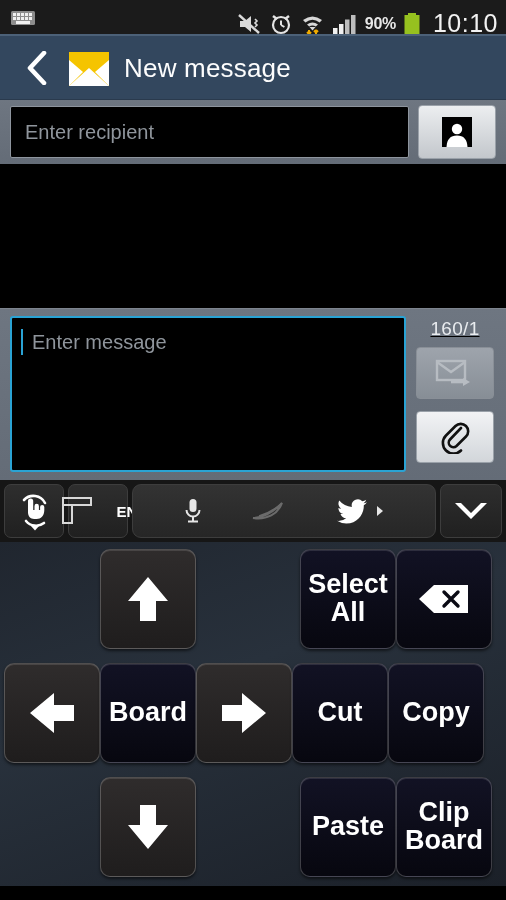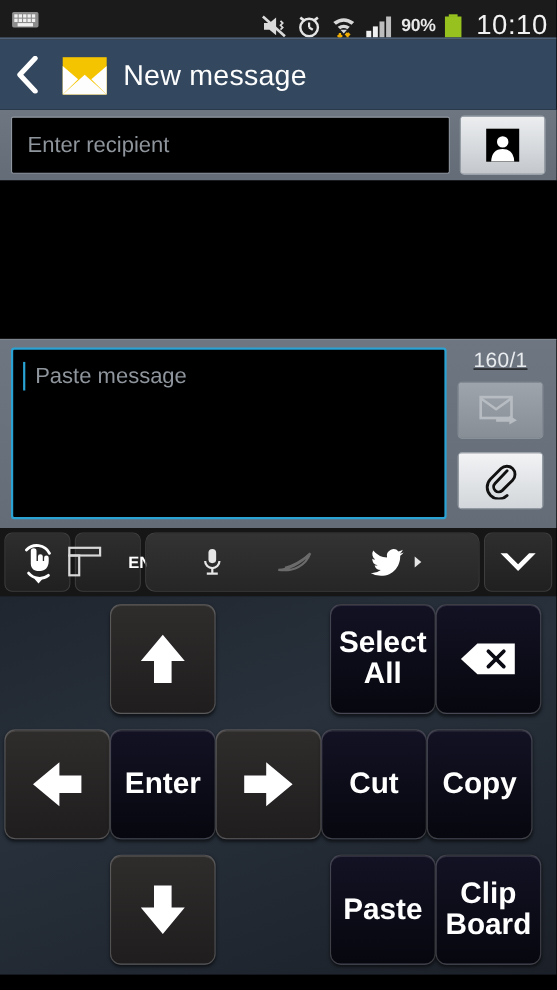--- a/index.html
+++ b/index.html
@@ -19,21 +19,21 @@
   .sb-right { margin-left:auto; display:flex; align-items:center; gap:7px;margin-top:11px; }
   .sb-clock { color:#f2f2f2; font-size:25px; letter-spacing:0.5px; margin-left:5px; font-weight:400; }
   .sb-pct { color:#e8e8e8; font-size:16px; font-weight:600; letter-spacing:-0.3px; }
   .statusbar-underline {
     position:absolute; left:0; right:0; bottom:0; height:2px; background:#4c6178;
   }
 
   
   .actionbar {
     height:64px; background:#33475e; display:flex; align-items:center;
-    padding-left:8px; gap:12px;
+    padding-left:20px; gap:12px;
     box-shadow: inset 0 -1px 0 #2a3a4d;
   }
   .ab-back { width:34px; height:40px; display:flex; align-items:center; justify-content:center; }
   .ab-icon { width:46px; height:40px; display:flex; align-items:center; justify-content:center; }
   .ab-title { color:#fdfdfd; font-size:26px; font-weight:400; letter-spacing:0.2px; }
 
   
   .recipient-row {
     height:64px; background:#6b7480; display:flex; align-items:center;
     padding:12px 10px; gap:9px;
@@ -229,21 +229,21 @@
         </svg>
       </div>
     </div>
   </div>
 
   <div class="conversation"></div>
 
   <div class="compose">
     <div class="msg-field">
       <span class="caret"></span>
-      <span class="ph">Paste message</span>
+      <span class="ph">Enter message</span>
     </div>
     <div class="compose-right">
       <div class="counter">160/1</div>
       <div class="send-btn">
         <span>
           <svg width="40" height="30" viewBox="0 0 40 30">
             <rect x="2" y="3" width="28" height="19" fill="none" stroke="#b7bcc2" stroke-width="2.4"></rect>
             <path d="M2 4 L16 14 L30 4" fill="none" stroke="#b7bcc2" stroke-width="2.4"></path>
             <path d="M16 24 L32 24" stroke="#b7bcc2" stroke-width="2.6" fill="none"></path>
             <path d="M28 20 L35 24 L28 28 Z" fill="#b7bcc2"></path>
@@ -353,21 +353,21 @@
 
     <div class="keyrow">
       <div class="key arrow k-w" style="margin-left:4px">
         <span>
           <svg width="56" height="52" viewBox="0 0 56 52">
             <path d="M6 26 L30 6 L30 18 L50 18 L50 34 L30 34 L30 46 Z" fill="#ffffff"></path>
           </svg>
         </span>
       </div>
       <div class="key cmd k-w k-lbl-big">
-        <span>Enter</span>
+        <span>Board</span>
       </div>
       <div class="key arrow k-w">
         <span>
           <svg width="56" height="52" viewBox="0 0 56 52">
             <path d="M50 26 L26 6 L26 18 L6 18 L6 34 L26 34 L26 46 Z" fill="#ffffff"></path>
           </svg>
         </span>
       </div>
       <div class="key cmd k-w k-lbl-big">
         <span>Cut</span>

